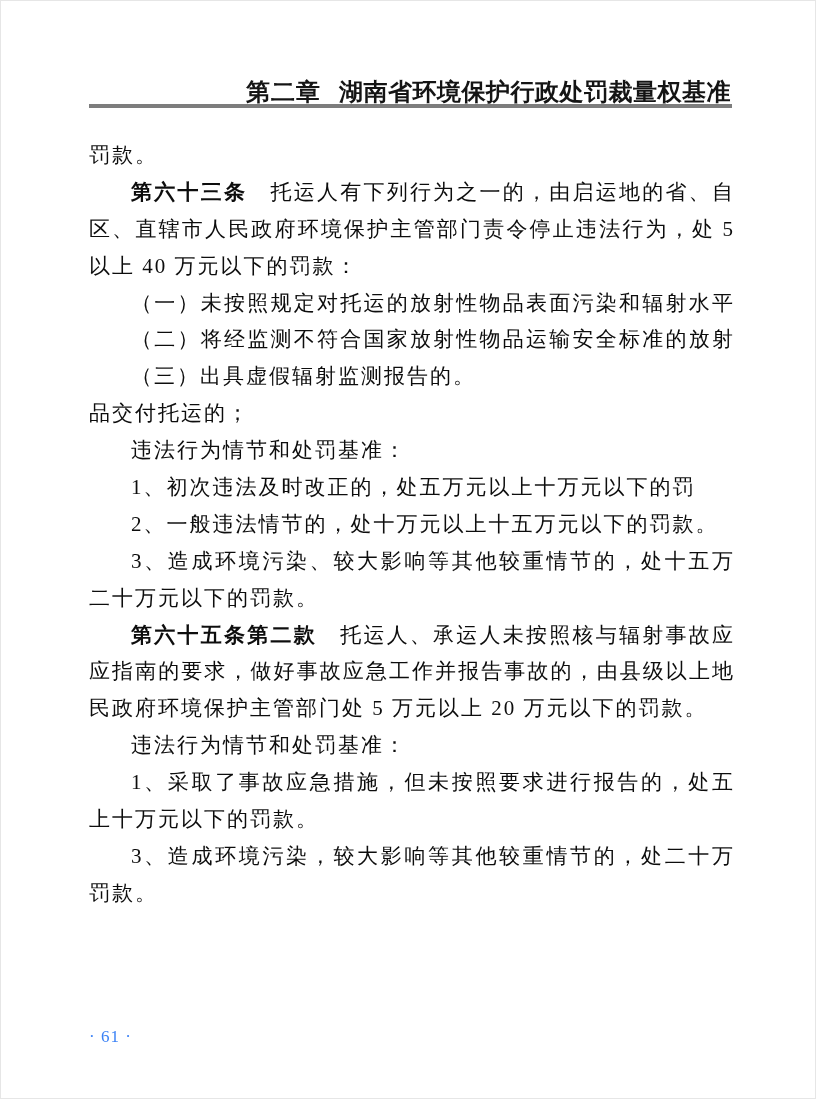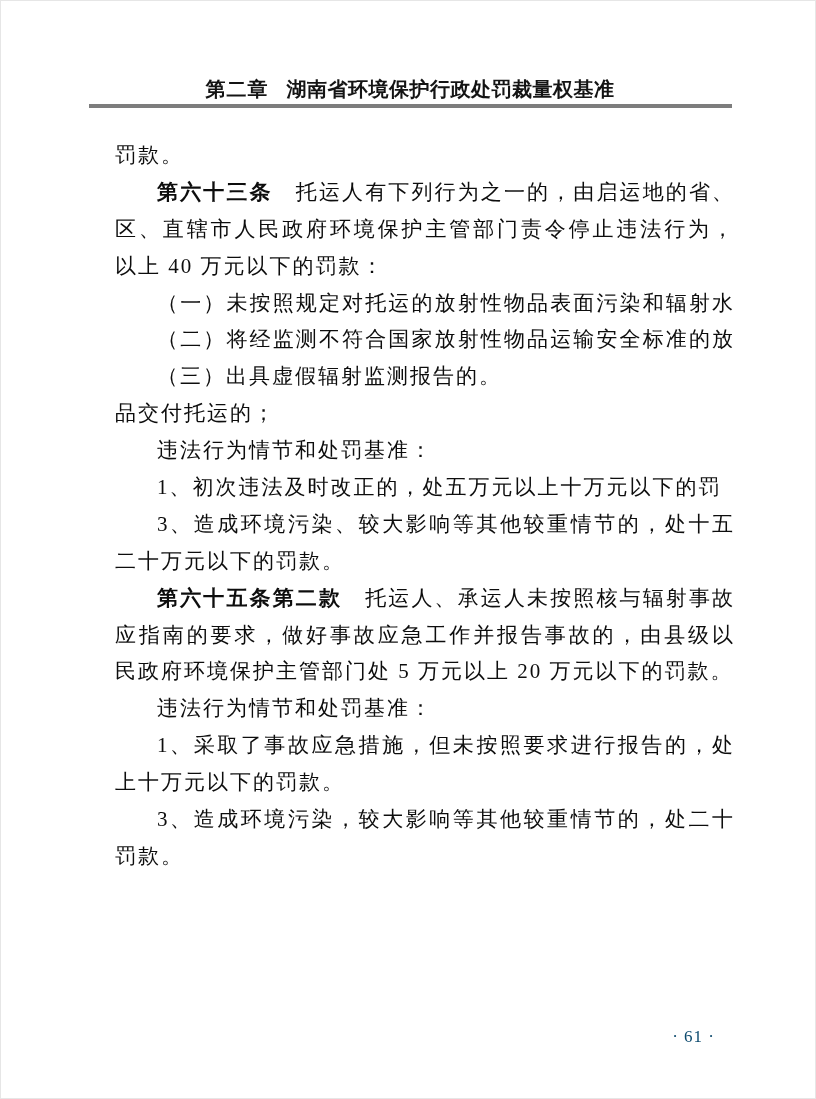--- a/index.html
+++ b/index.html
@@ -21,22 +21,22 @@
     box-sizing: border-box;
     border: 1px solid #e6e6e6;
     background: #ffffff;
   }
   
   .running-header {
     position: absolute;
     left: 88px;
     top: 75px;
     width: 642px;
-    text-align: center;
-    font-size: 20px;
+    text-align: right;
+    font-size: 24px;
     font-weight: bold;
     white-space: nowrap;
     color: #141414;
   }
   .running-header .chap { margin-right: 18px; letter-spacing: 1px; }
   .running-header .htitle { letter-spacing: 0.5px; }
   .header-rule {
     position: absolute;
     left: 88px;
     top: 103px;
@@ -48,40 +48,39 @@
   .content {
     position: absolute;
     left: 88px;
     top: 136px;
     width: 646px;
     font-size: 21px;
     line-height: 36.9px;
     letter-spacing: 2px;
     color: #0d0d0d;
   }
-  .line { height: 36.9px; overflow: hidden; margin-left: 26px; }
+  .line { height: 36.9px; overflow: hidden; }
   .line.j {
     text-align: justify;
     text-align-last: justify;
     text-justify: distribute;
   }
   .line.i { text-indent: 42px; }
   .seg-b { font-weight: bold; }
   
   .pagenum {
     position: absolute;
     left: 88px;
     top: 1026px;
     width: 646px;
     box-sizing: border-box;
     padding-right: 20px;
-    text-align: right;
     font-size: 17px;
     letter-spacing: 1px;
-    color: #0c4a6e;
+    color: #3b82f6;
   }
 </style>
 </head>
 <body>
 
 <div class="page">
 
   <div class="running-header">
     <span class="chap">第二章</span><span class="htitle">湖南省环境保护行政处罚裁量权基准</span>
   </div>
@@ -92,20 +91,21 @@
       <div class="line"><span class="seg">罚款。</span></div>
       <div class="line j i"><span class="seg-b">第六十三条</span><span class="seg">　托运人有下列行为之一的，由启运地的省、自治</span></div>
       <div class="line j"><span class="seg">区、直辖市人民政府环境保护主管部门责令停止违法行为，处 5 万元</span></div>
       <div class="line"><span class="seg">以上 40 万元以下的罚款：</span></div>
       <div class="line j i"><span class="seg">（一）未按照规定对托运的放射性物品表面污染和辐射水平实施</span></div>
       <div class="line j i"><span class="seg">（二）将经监测不符合国家放射性物品运输安全标准的放射性物</span></div>
       <div class="line i"><span class="seg">（三）出具虚假辐射监测报告的。</span></div>
       <div class="line"><span class="seg">品交付托运的；</span></div>
       <div class="line i"><span class="seg">违法行为情节和处罚基准：</span></div>
       <div class="line i"><span class="seg">1、初次违法及时改正的，处五万元以上十万元以下的罚款。</span></div>
+      <div class="line i"><span class="seg">2、一般违法情节的，处十万元以上十五万元以下的罚款。</span></div>
       <div class="line j i"><span class="seg">3、造成环境污染、较大影响等其他较重情节的，处十五万元以上</span></div>
       <div class="line"><span class="seg">二十万元以下的罚款。</span></div>
       <div class="line j i"><span class="seg-b">第六十五条第二款</span><span class="seg">　托运人、承运人未按照核与辐射事故应急响</span></div>
       <div class="line j"><span class="seg">应指南的要求，做好事故应急工作并报告事故的，由县级以上地方人</span></div>
       <div class="line"><span class="seg">民政府环境保护主管部门处 5 万元以上 20 万元以下的罚款。</span></div>
       <div class="line i"><span class="seg">违法行为情节和处罚基准：</span></div>
       <div class="line j i"><span class="seg">1、采取了事故应急措施，但未按照要求进行报告的，处五万元以</span></div>
       <div class="line"><span class="seg">上十万元以下的罚款。</span></div>
       <div class="line j i"><span class="seg">3、造成环境污染，较大影响等其他较重情节的，处二十万元的</span></div>
       <div class="line"><span class="seg">罚款。</span></div>

